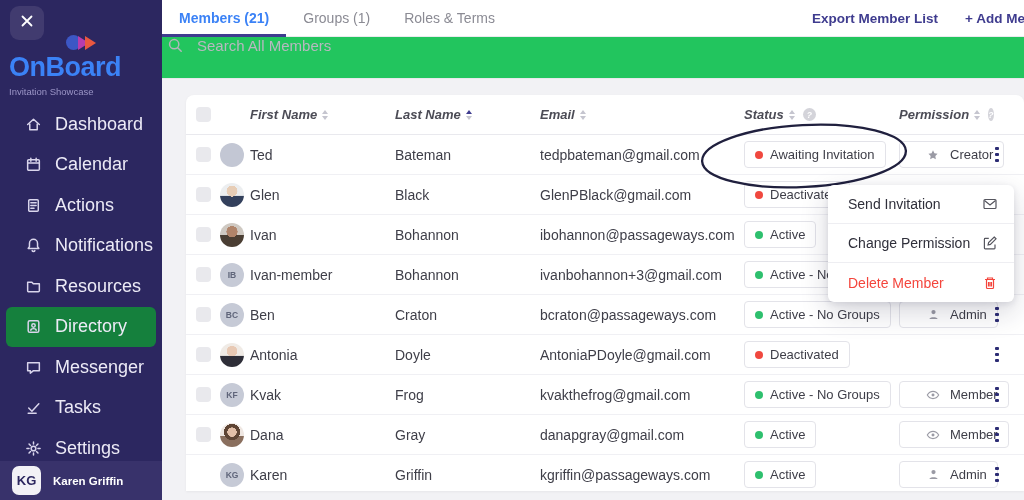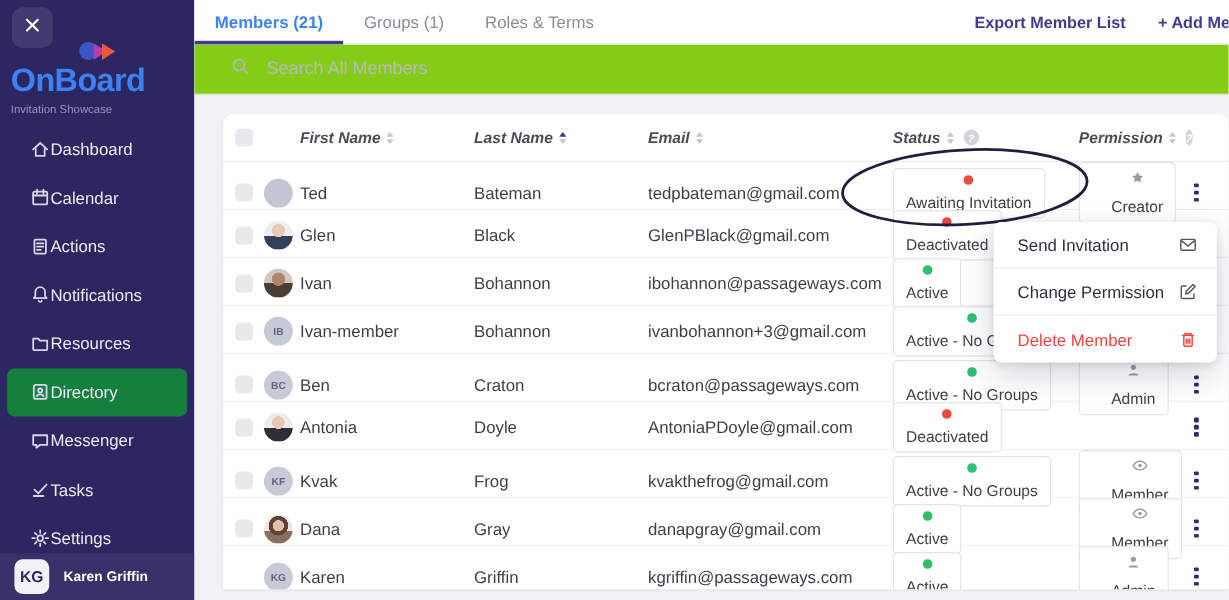--- a/index.html
+++ b/index.html
@@ -11,43 +11,43 @@
   .close-btn { position:absolute; left:10px; top:6px; width:34px; height:34px; border-radius:9px;
     background:#413b6f; display:flex; align-items:center; justify-content:center; cursor:pointer; }
   .logo-shapes { position:absolute; left:66px; top:35px; display:flex; align-items:center; }
   .dot-blue { width:15px; height:15px; border-radius:50%; background:#3c57c5; }
   .tri { width:0; height:0; border-top:7.5px solid transparent; border-bottom:7.5px solid transparent; }
   .tri-purple { border-left:11px solid #b73cae; margin-left:-3px; }
   .tri-orange { border-left:11px solid #ea5840; margin-left:-4px; }
   .wordmark { position:absolute; left:9px; top:52px; font-size:27px; font-weight:700; color:#3b82f6; letter-spacing:-0.5px; }
   .tagline { position:absolute; left:9px; top:86px; font-size:9.5px; color:#9b95c6; }
   .nav { position:absolute; top:104px; left:0; right:0; }
-  .nav-item { height:40.5px; display:flex; align-items:center; padding-left:25px; 
-    color:#eceaf6; font-size:14px; cursor:pointer; }
+  .nav-item { height:40.5px; display:flex; align-items:center; padding-left:25px; gap:13px;
+    color:#eceaf6; font-size:18px; cursor:pointer; }
   .nav-item.active { background:#15803d; border-radius:6px; margin:0 6px; padding-left:19px; }
   .nicon { width:17px; height:17px; display:flex; align-items:center; justify-content:center; flex:0 0 17px; }
   .nicon svg { stroke:#d9d5ec; fill:none; stroke-width:1.4; stroke-linecap:round; stroke-linejoin:round; }
   .user { position:absolute; bottom:0; left:0; right:0; height:39px; background:#38326b;
     display:flex; align-items:center; padding-left:12px; gap:12px; cursor:pointer; }
   .uavatar { width:29px; height:29px; background:#f2f1f6; border-radius:7px; color:#2c2760;
     font-weight:700; font-size:13px; display:flex; align-items:center; justify-content:center; }
   .uname { color:#ffffff; font-size:11.5px; font-weight:700; }
 
   
   .main { position:absolute; left:162px; top:0; right:0; bottom:0; background:#f2f2f5; overflow:hidden; }
   .tabbar { position:relative; height:37px; background:#fff; border-bottom:1px solid #eaeaee;
     display:flex; align-items:stretch; }
   .tab { padding:0 17px; font-size:14px; color:#8b8b94; display:flex; align-items:center; cursor:pointer; }
   .tab.active { color:#3b82f6; font-weight:700; position:relative; }
   .tab.active::after { content:""; position:absolute; left:0; right:0; bottom:-1px; height:3px; background:#3f3c8f; }
   .top-actions { position:absolute; left:650px; top:0; height:100%; display:flex; align-items:center;
     gap:27px; font-size:13.5px; color:#3f3c8f; font-weight:700; white-space:nowrap; }
   .action-link { cursor:pointer; }
-  .searchbar { height:42px; background:#84cc16; border-bottom:1px solid #e8e8ec; display:flex;
-    align-items:center; padding-left:30px; gap:13px; }
+  .searchbar { height:42px; background:#22c55e; border-bottom:1px solid #e8e8ec; display:flex;
+    align-items:flex-start; padding-left:5px; gap:13px; }
   .sinput { border:none; outline:none; font-size:15px; color:#3e3e48; width:400px; background:transparent;
     font-family:"Liberation Sans", sans-serif; }
   .sinput::placeholder { color:#b8b8c0; }
 
   
   .card { position:absolute; left:24px; top:95px; right:0; bottom:9px; background:#fff;
     border-radius:8px 8px 0 0; overflow:hidden; box-shadow:0 1px 3px rgba(0,0,0,0.05); }
   .thead, .trow { display:grid; grid-template-columns:34px 30px 145px 145px 204px 155px 92px 33px;
     align-items:center; height:40px; }
   .thead { border-bottom:1px solid #e9e9ee;font-style:italic; }
@@ -75,21 +75,21 @@
     radial-gradient(circle at 50% 36%, #b0846a 0 28%, transparent 29%),
     linear-gradient(180deg,#cfc9c2 0 50%, #4a3e33 51%); }
   .avatar.p-woman-dark { background:
     radial-gradient(circle at 50% 34%, #e8c9b4 0 26%, transparent 27%),
     linear-gradient(180deg,#f0ebe6 0 52%, #2e2e38 53%); }
   .avatar.p-woman-hair { background:
     radial-gradient(circle at 50% 38%, #e2bfa8 0 24%, #5e4434 25% 42%, transparent 43%),
     linear-gradient(180deg,#efe7e2 0 55%, #8a6f5e 56%); }
 
   .badge { display:inline-flex; align-items:center; gap:7px; border:1px solid #e3e3e9; border-radius:4px;
-    padding:5px 10px; font-size:13px; color:#3e3e48; background:#fff; white-space:nowrap;flex-direction:column; }
+    padding:5px 10px; font-size:13px; color:#3e3e48; background:#fff; white-space:nowrap; }
   .dot { width:8px; height:8px; border-radius:50%; flex:0 0 8px; }
   .dot.red { background:#f0483f; }
   .dot.green { background:#2ec06e; }
   .badge.perm { gap:10px; cursor:pointer;padding-left:26px; }
   .picon { width:14px; height:14px; display:inline-flex; align-items:center; justify-content:center; }
   .kebab { display:flex; flex-direction:column; gap:2.5px; align-items:center; cursor:pointer;
     justify-self:center; padding:4px; }
   .kebab i { width:3.5px; height:3.5px; background:#2c2c74; border-radius:1px; }
 
   

